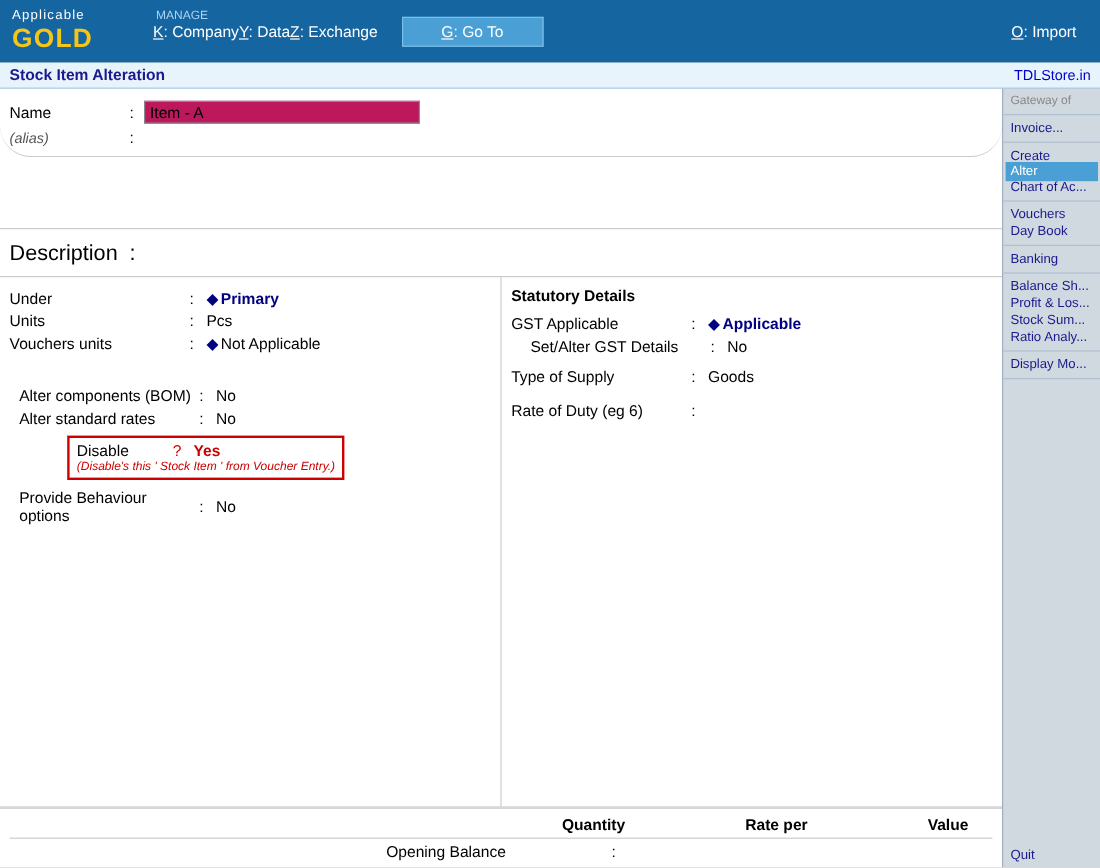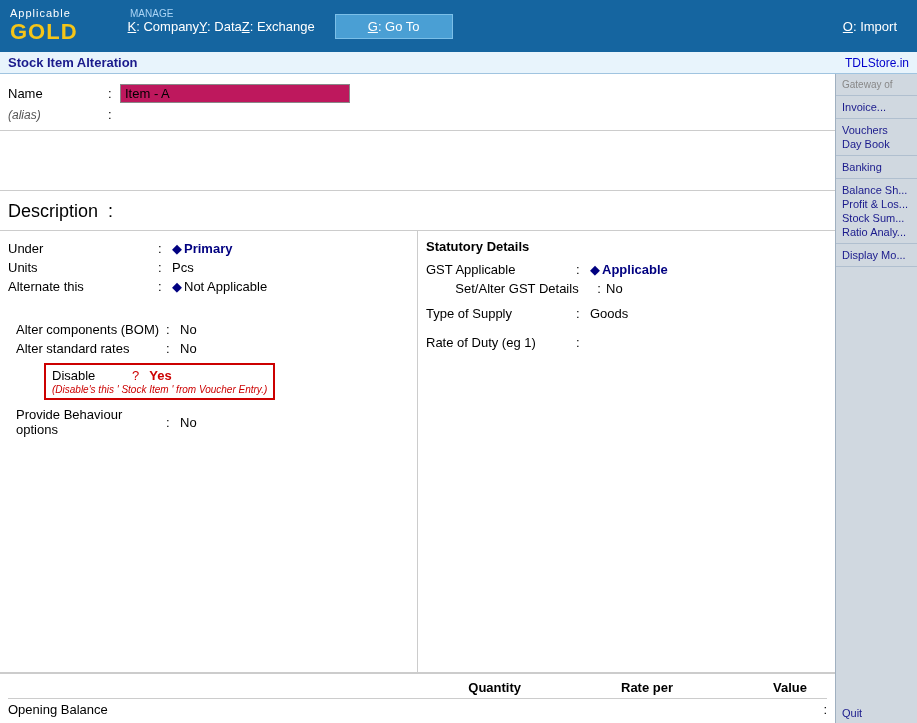--- a/index.html
+++ b/index.html
@@ -124,20 +124,21 @@
       display: flex;
       flex-direction: column;
       font-size: 12px;
       border-left: 1px solid #a0b0c0;
     }
 
     
     .name-section {
       padding: 8px 12px 6px 0;
       border-bottom: 1px solid #cccccc;
+      border-radius: 26px;
     }
     .field-row {
       display: flex;
       align-items: center;
       padding: 2px 8px;
     }
     .field-label {
       width: 100px;
       color: #000000;
       font-size: 13px;
@@ -282,21 +283,21 @@
       gap: 100px;
       font-weight: bold;
       font-size: 13px;
       border-bottom: 1px solid #cccccc;
       padding-bottom: 3px;
       margin-bottom: 3px;
     }
     .opening-row {
       display: flex;
       align-items: center;
-      justify-content: space-between;
+      justify-content: center;
       gap: 8px;
       font-size: 13px;
     }
 
     
     .sidebar-group {
       padding: 4px 6px;
       border-bottom: 1px solid #b0bfcf;
     }
     .sidebar-item {
@@ -390,41 +391,41 @@
           <span class="field-colon-2">:</span>
           <span class="diamond">◆</span>
           <span class="value-primary">Primary</span>
         </div>
         <div class="field-row-2">
           <span class="field-label-2">Units</span>
           <span class="field-colon-2">:</span>
           <span class="field-value-2">Pcs</span>
         </div>
         <div class="field-row-2">
-          <span class="field-label-2">Alternate this</span>
+          <span class="field-label-2">Vouchers units</span>
           <span class="field-colon-2">:</span>
           <span class="diamond">◆</span>
           <span class="field-value-2">Not Applicable</span>
         </div>
 
         <div style="height:16px;"></div>
 
         <div class="additional-section">
           <div class="field-row-2">
             <span class="field-label-2">Alter components (BOM)</span>
             <span class="field-colon-2">:</span>
             <span class="field-value-2">No</span>
           </div>
           <div class="field-row-2">
             <span class="field-label-2">Alter standard rates</span>
             <span class="field-colon-2">:</span>
             <span class="field-value-2">No</span>
           </div>
 
-          <div style="margin: 3px 0 3px 0; padding-left: 28px;">
+          <div style="margin: 3px 0 3px 12px; padding-left: 28px;">
             <div class="disable-box">
               <div class="disable-row">
                 <span class="disable-label">Disable</span>
                 <span class="disable-q">?</span>
                 <span style="width:6px;"></span>
                 <span class="disable-yes">Yes</span>
               </div>
               <div class="disable-desc">(Disable's this ' Stock Item ' from Voucher Entry.)</div>
             </div>
           </div>
@@ -439,34 +440,34 @@
 
       <div class="right-col">
         <div class="section-title">Statutory Details</div>
 
         <div class="field-row-2">
           <span class="field-label-2">GST Applicable</span>
           <span class="field-colon-2">:</span>
           <span class="diamond">◆</span>
           <span class="value-applicable">Applicable</span>
         </div>
-        <div class="field-row-2" style="padding-left:16px;text-align:center;">
+        <div class="field-row-2" style="padding-left:16px;">
           <span class="field-label-2">Set/Alter GST Details</span>
           <span class="field-colon-2">:</span>
           <span class="field-value-2">No</span>
         </div>
         <div style="height:6px;"></div>
         <div class="field-row-2">
           <span class="field-label-2">Type of Supply</span>
           <span class="field-colon-2">:</span>
           <span class="field-value-2">Goods</span>
         </div>
         <div style="height:10px;"></div>
         <div class="field-row-2">
-          <span class="field-label-2">Rate of Duty (eg 1)</span>
+          <span class="field-label-2">Rate of Duty (eg 6)</span>
           <span class="field-colon-2">:</span>
           <span class="field-value-2"></span>
         </div>
       </div>
     </div>
 
     <div class="bottom-section">
       <div class="bottom-header">
         <span>Quantity</span>
         <span>Rate  per</span>
@@ -481,20 +482,25 @@
   </div>
 
   <div class="right-sidebar">
     <div class="sidebar-group">
       <div class="sidebar-item" style="color:#888; font-size:10px;">Gateway of</div>
     </div>
     <div class="sidebar-group">
       <div class="sidebar-item">Invoice...</div>
     </div>
     <div class="sidebar-group">
+      <div class="sidebar-item">Create</div>
+      <div class="sidebar-item active">Alter</div>
+      <div class="sidebar-item">Chart of Ac...</div>
+    </div>
+    <div class="sidebar-group">
       <div class="sidebar-item">Vouchers</div>
       <div class="sidebar-item">Day Book</div>
     </div>
     <div class="sidebar-group">
       <div class="sidebar-item">Banking</div>
     </div>
     <div class="sidebar-group">
       <div class="sidebar-item">Balance Sh...</div>
       <div class="sidebar-item">Profit &amp; Los...</div>
       <div class="sidebar-item">Stock Sum...</div>

